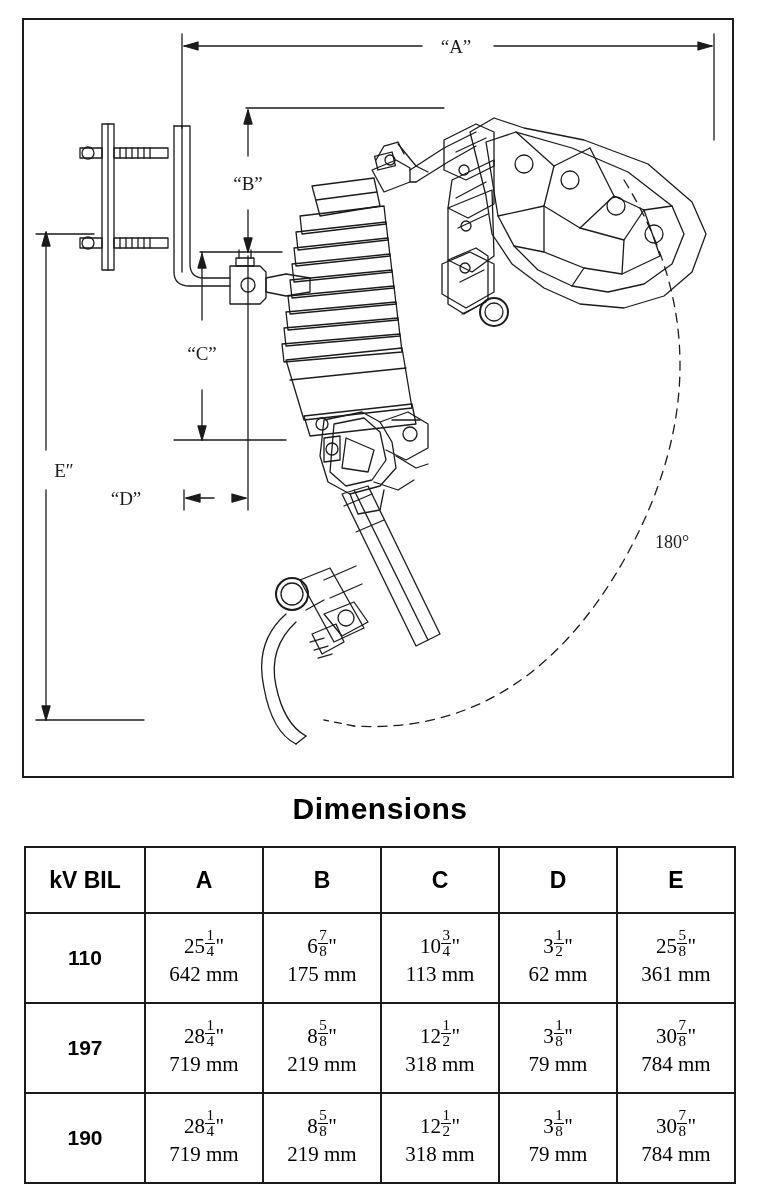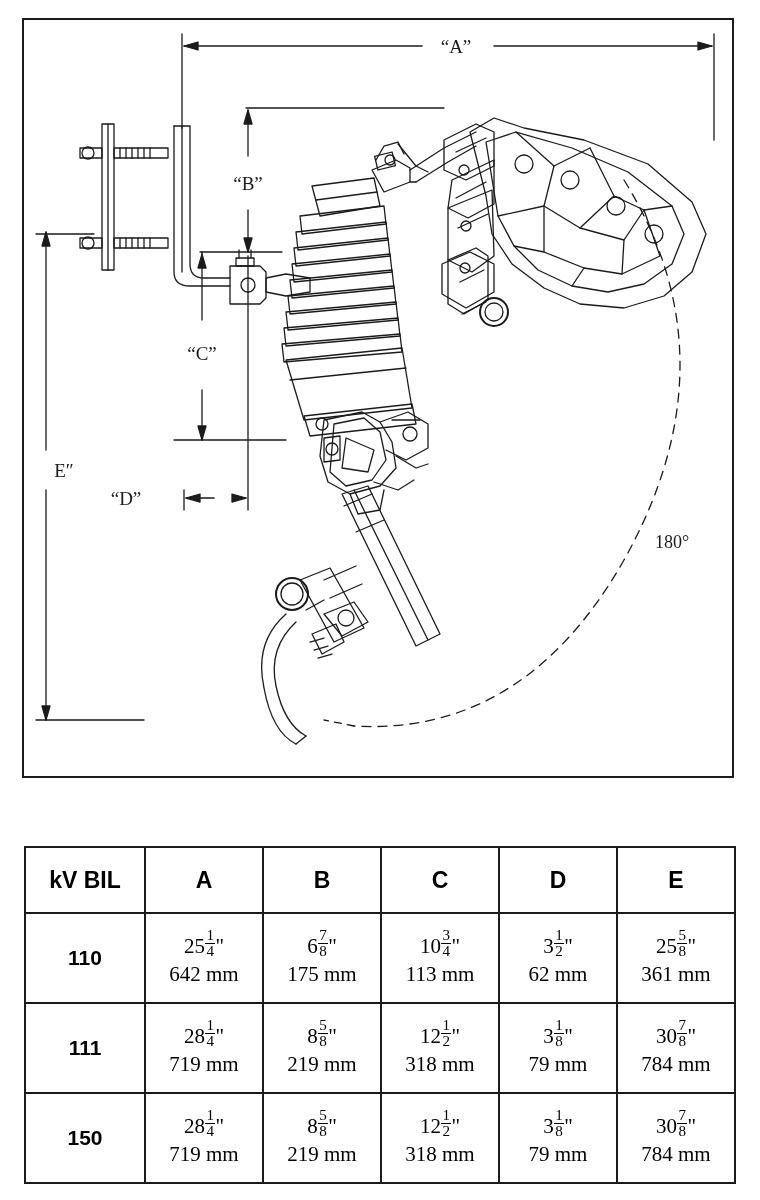--- a/index.html
+++ b/index.html
@@ -338,20 +338,21 @@
 
       <text x="432" y="33" font-size="19" text-anchor="middle" fill="#1b1b1b">“A”</text>
       <text x="224" y="170" font-size="19" text-anchor="middle" fill="#1b1b1b">“B”</text>
       <text x="178" y="340" font-size="19" text-anchor="middle" fill="#1b1b1b">“C”</text>
       <text x="102" y="485" font-size="19" text-anchor="middle" fill="#1b1b1b">“D”</text>
       <text x="40" y="457" font-size="19" text-anchor="middle" fill="#1b1b1b">E″</text>
       <text x="648" y="528" font-size="18" text-anchor="middle" fill="#1b1b1b">180°</text>
     </svg>
   </div>
 
+  <div class="dim-title">Dimensions</div>
 
   <div class="dim-table-wrap">
     <table class="dim-table">
       <thead>
         <tr>
           <th class="col-kv">kV BIL</th>
           <th>A</th>
           <th>B</th>
           <th>C</th>
           <th>D</th>
@@ -376,21 +377,21 @@
             <td>
               <span class="val-in">3<span class="frac"><span class="num">1</span><span class="den">2</span></span>"</span>
               <span class="val-mm">62 mm</span>
             </td>
             <td>
               <span class="val-in">25<span class="frac"><span class="num">5</span><span class="den">8</span></span>"</span>
               <span class="val-mm">361 mm</span>
             </td>
           </tr>
           <tr>
-            <td class="kv-cell">111</td>
+            <td class="kv-cell">197</td>
             <td>
               <span class="val-in">28<span class="frac"><span class="num">1</span><span class="den">4</span></span>"</span>
               <span class="val-mm">719 mm</span>
             </td>
             <td>
               <span class="val-in">8<span class="frac"><span class="num">5</span><span class="den">8</span></span>"</span>
               <span class="val-mm">219 mm</span>
             </td>
             <td>
               <span class="val-in">12<span class="frac"><span class="num">1</span><span class="den">2</span></span>"</span>
@@ -399,21 +400,21 @@
             <td>
               <span class="val-in">3<span class="frac"><span class="num">1</span><span class="den">8</span></span>"</span>
               <span class="val-mm">79 mm</span>
             </td>
             <td>
               <span class="val-in">30<span class="frac"><span class="num">7</span><span class="den">8</span></span>"</span>
               <span class="val-mm">784 mm</span>
             </td>
           </tr>
           <tr>
-            <td class="kv-cell">150</td>
+            <td class="kv-cell">190</td>
             <td>
               <span class="val-in">28<span class="frac"><span class="num">1</span><span class="den">4</span></span>"</span>
               <span class="val-mm">719 mm</span>
             </td>
             <td>
               <span class="val-in">8<span class="frac"><span class="num">5</span><span class="den">8</span></span>"</span>
               <span class="val-mm">219 mm</span>
             </td>
             <td>
               <span class="val-in">12<span class="frac"><span class="num">1</span><span class="den">2</span></span>"</span>

